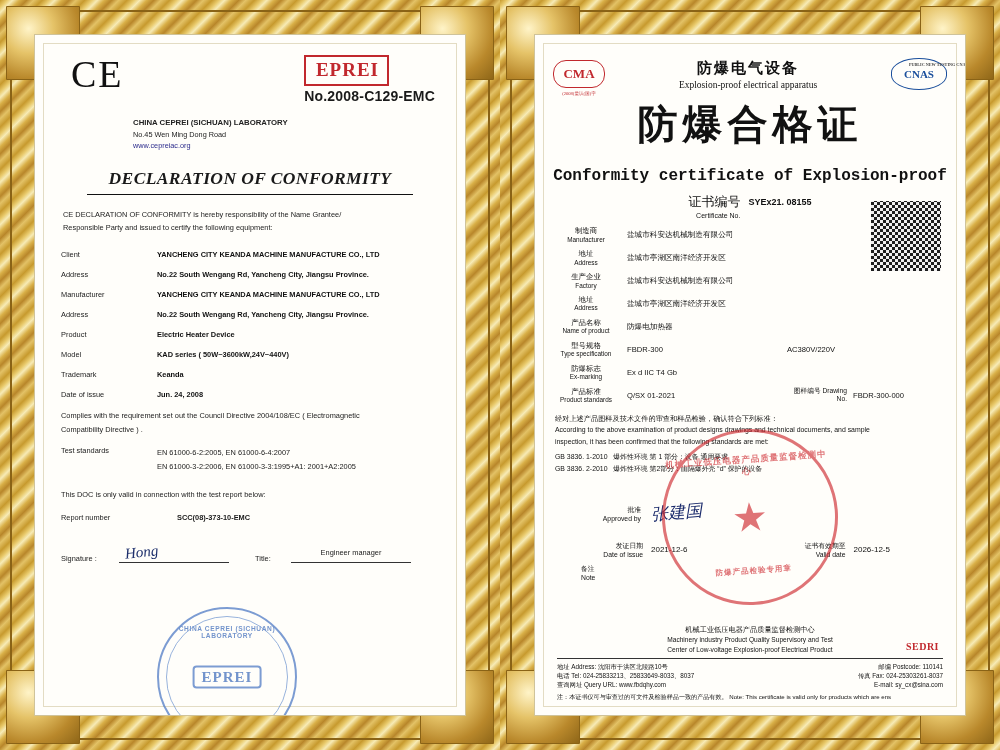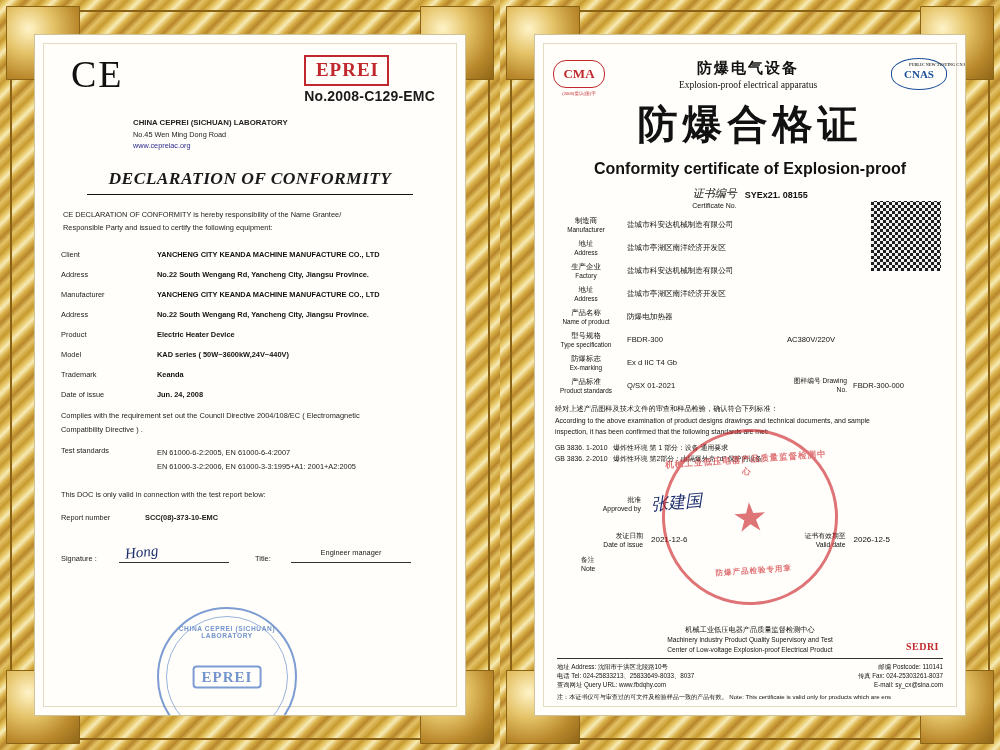--- a/index.html
+++ b/index.html
@@ -166,21 +166,21 @@
   .l-std .v { line-height: 1.9; }
   .l-valid {
     margin-top: 16px;
     font-size: 7.4px;
   }
   .l-report {
     display: flex;
     font-size: 7.4px;
     margin-top: 14px;
   }
-  .l-report .k { width: 84px; flex: none; }
+  .l-report .k { width: 116px; flex: none; }
   .l-report .v { font-weight: bold; }
   .l-sign {
     display: flex;
     align-items: flex-end;
     font-size: 7.4px;
     margin-top: 26px;
     position: relative;
   }
   .l-sign .k { width: 58px; flex: none; }
   .sig-line {
@@ -312,34 +312,34 @@
     font-family: "Liberation Serif", serif;
     font-size: 40px;
     font-weight: bold;
     letter-spacing: 5px;
     color: #111;
     margin-top: 6px;
     line-height: 1.1;
   }
   .r-title-en {
     text-align: center;
-    font-family: Liberation Sans, sans-serif;
+    font-family: Liberation Mono, monospace;
     font-size: 16px;
     font-weight: bold;
-    margin-top: 13px;
+    margin-top: 20px;
   }
   .cert-no {
     display: flex;
     justify-content: center;
     align-items: flex-start;
     gap: 8px;
     margin-top: 8px;
   }
   .cert-no .lbl { text-align: right; line-height: 1.35; font-size: 7px; }
-  .cert-no .lbl .cn { font-size: 11px; font-style: italic; }
+  .cert-no .lbl .cn { font-size: 13px; }
   .cert-no .val { font-weight: bold; font-size: 9px; padding-top: 4px; }
   .r-table { margin-top: 6px; }
   .r-line {
     display: flex;
     align-items: flex-start;
     margin-bottom: 5px;
   }
   .r-line .lbl {
     width: 66px;
     flex: none;

